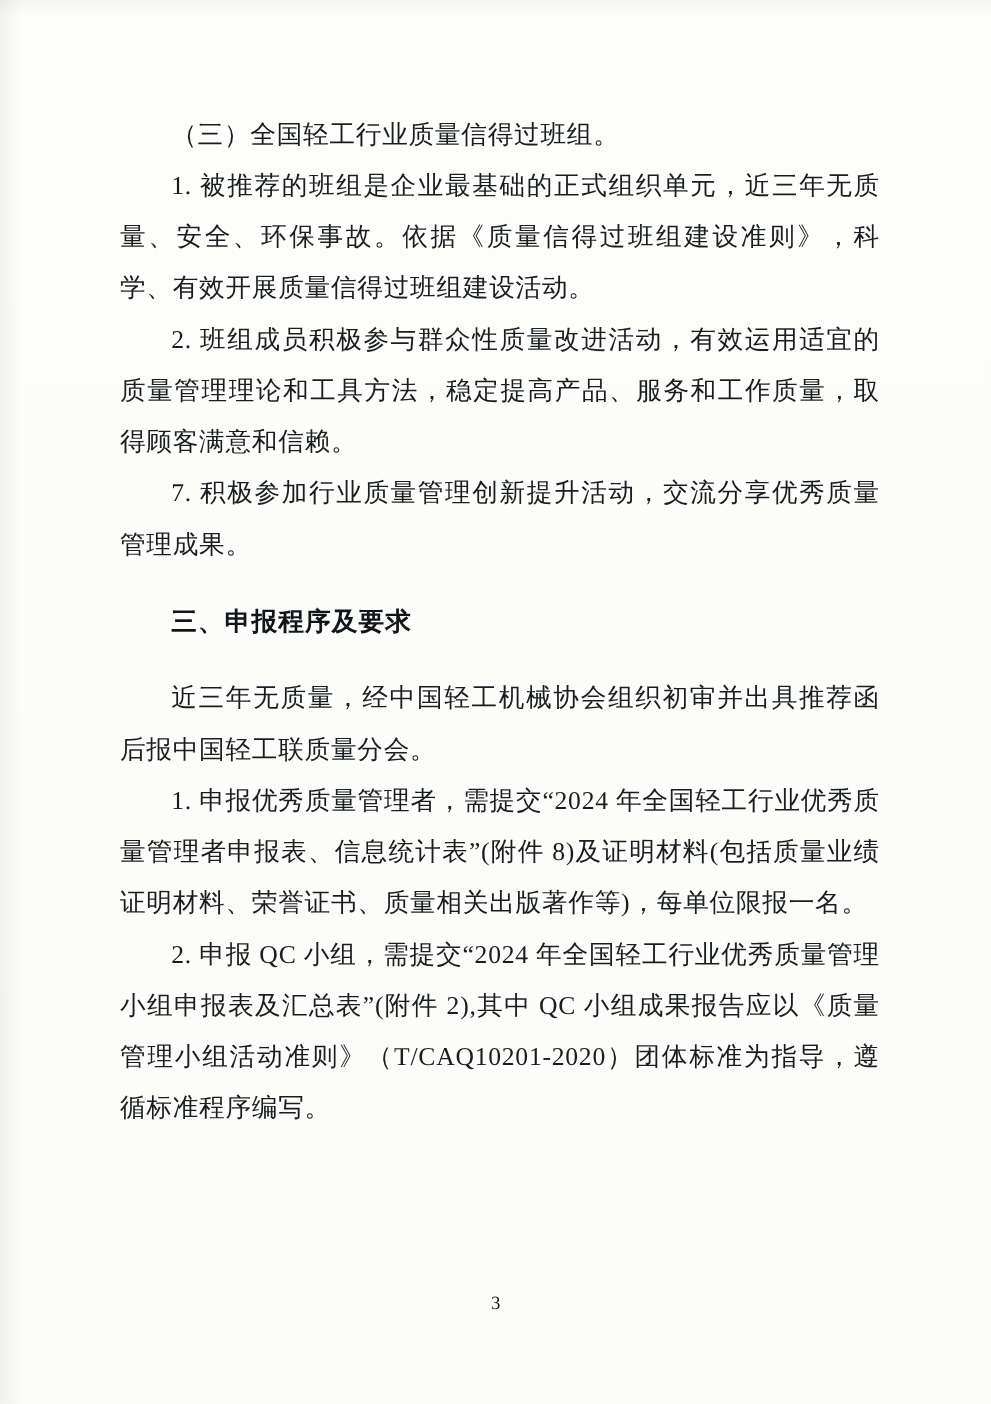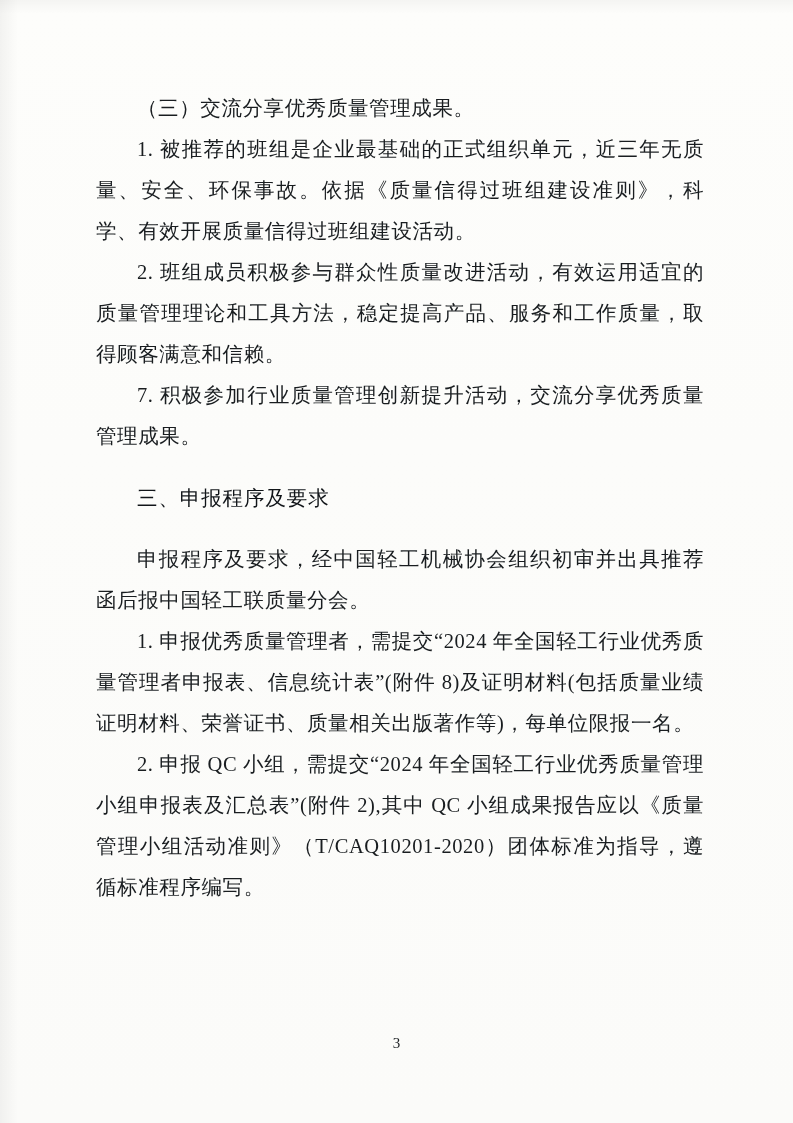--- a/index.html
+++ b/index.html
@@ -37,21 +37,21 @@
     color: #191d20;
     text-indent: 0;
   }
   .indent {
     text-indent: 41px;
   }
   .heading {
     font-size: 20.5px;
     line-height: 41px;
     letter-spacing: 0.9px;
-    font-weight: normal;
+    font-weight: bold;
     text-indent: 41px;
     color: #111519;
   }
   .page-number {
     position: absolute;
     top: 1035px;
     left: 0;
     width: 793px;
     text-align: center;
     font-size: 15px;
@@ -73,24 +73,24 @@
   }
 </style>
 </head>
 <body>
 
 <div class="page">
   <div class="edge-top"></div>
   <div class="edge-left"></div>
 
   <div class="content">
-    <p class="para indent">（三）交流分享优秀质量管理成果。</p>
+    <p class="para indent">（三）全国轻工行业质量信得过班组。</p>
     <p class="para indent">1. 被推荐的班组是企业最基础的正式组织单元，近三年无质量、安全、环保事故。依据《质量信得过班组建设准则》，科学、有效开展质量信得过班组建设活动。</p>
     <p class="para indent">2. 班组成员积极参与群众性质量改进活动，有效运用适宜的质量管理理论和工具方法，稳定提高产品、服务和工作质量，取得顾客满意和信赖。</p>
     <p class="para indent">7. 积极参加行业质量管理创新提升活动，交流分享优秀质量管理成果。</p>
     <p class="heading">三、申报程序及要求</p>
-    <p class="para indent">申报程序及要求，经中国轻工机械协会组织初审并出具推荐函后报中国轻工联质量分会。</p>
+    <p class="para indent">近三年无质量，经中国轻工机械协会组织初审并出具推荐函后报中国轻工联质量分会。</p>
     <p class="para indent">1. 申报优秀质量管理者，需提交“2024 年全国轻工行业优秀质量管理者申报表、信息统计表”(附件 8)及证明材料(包括质量业绩证明材料、荣誉证书、质量相关出版著作等)，每单位限报一名。</p>
     <p class="para indent">2. 申报 QC 小组，需提交“2024 年全国轻工行业优秀质量管理小组申报表及汇总表”(附件 2),其中 QC 小组成果报告应以《质量管理小组活动准则》（T/CAQ10201-2020）团体标准为指导，遵循标准程序编写。</p>
   </div>
 
   <div class="page-number">3</div>
 </div>
 
 </body></html>

